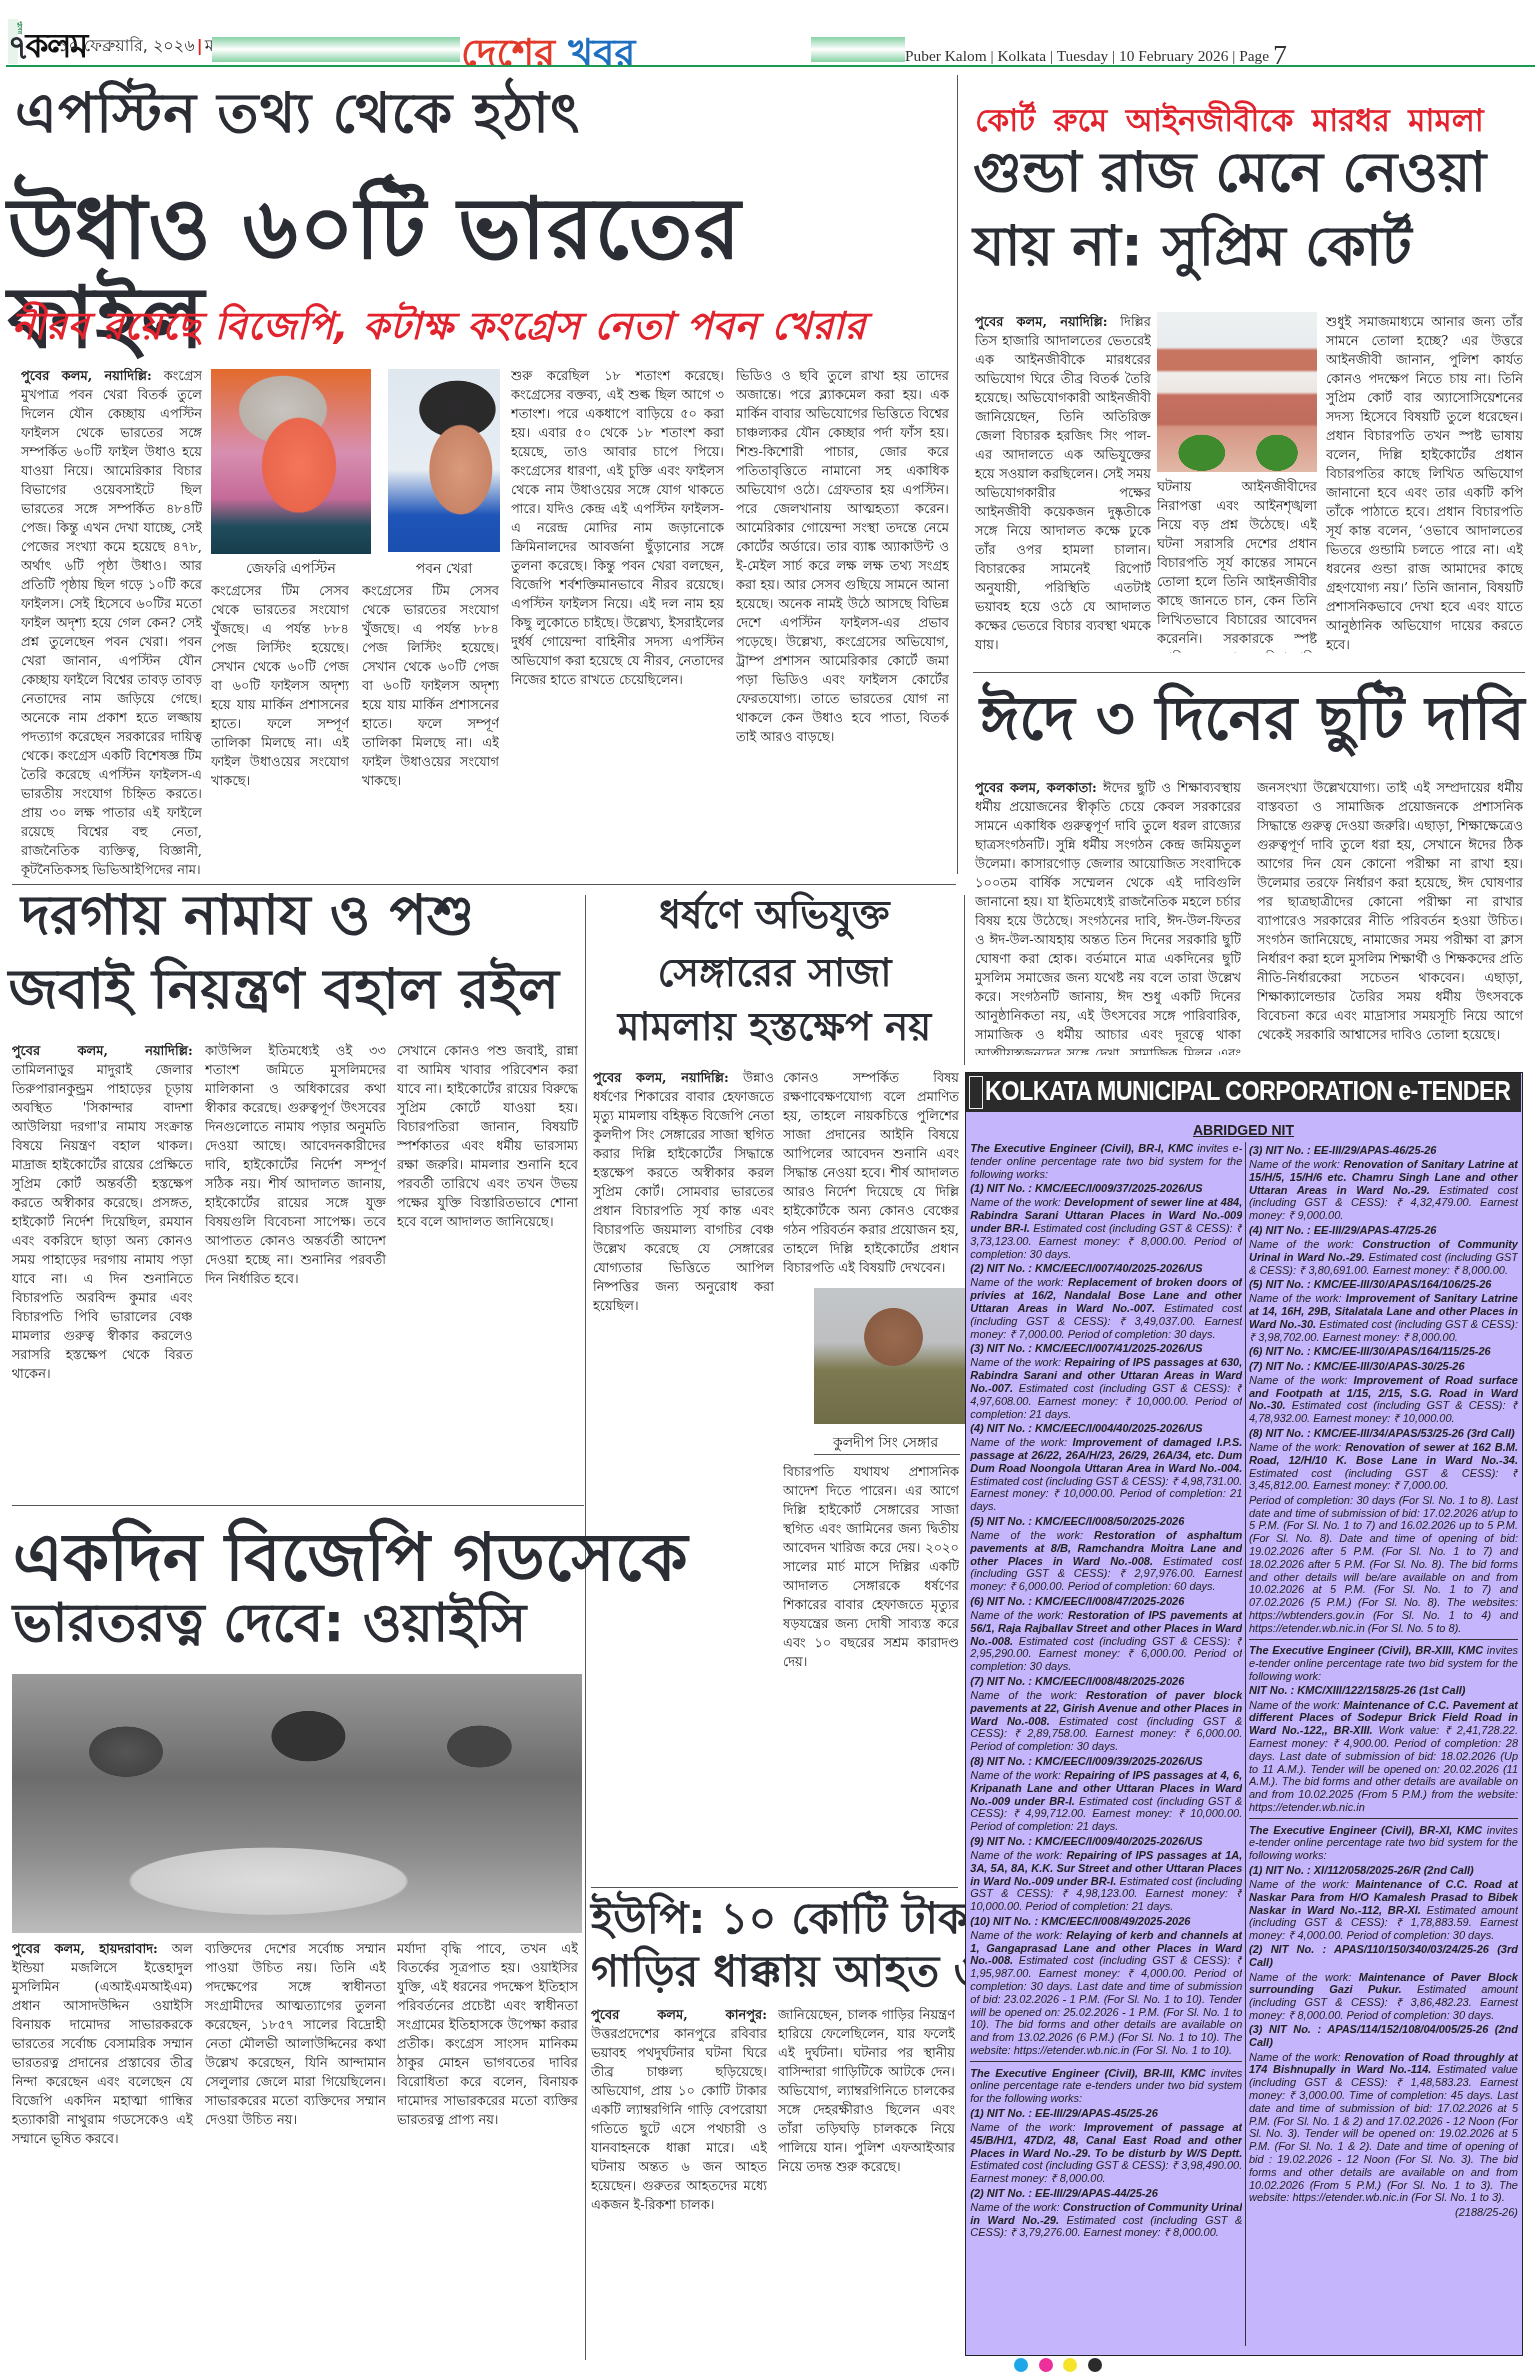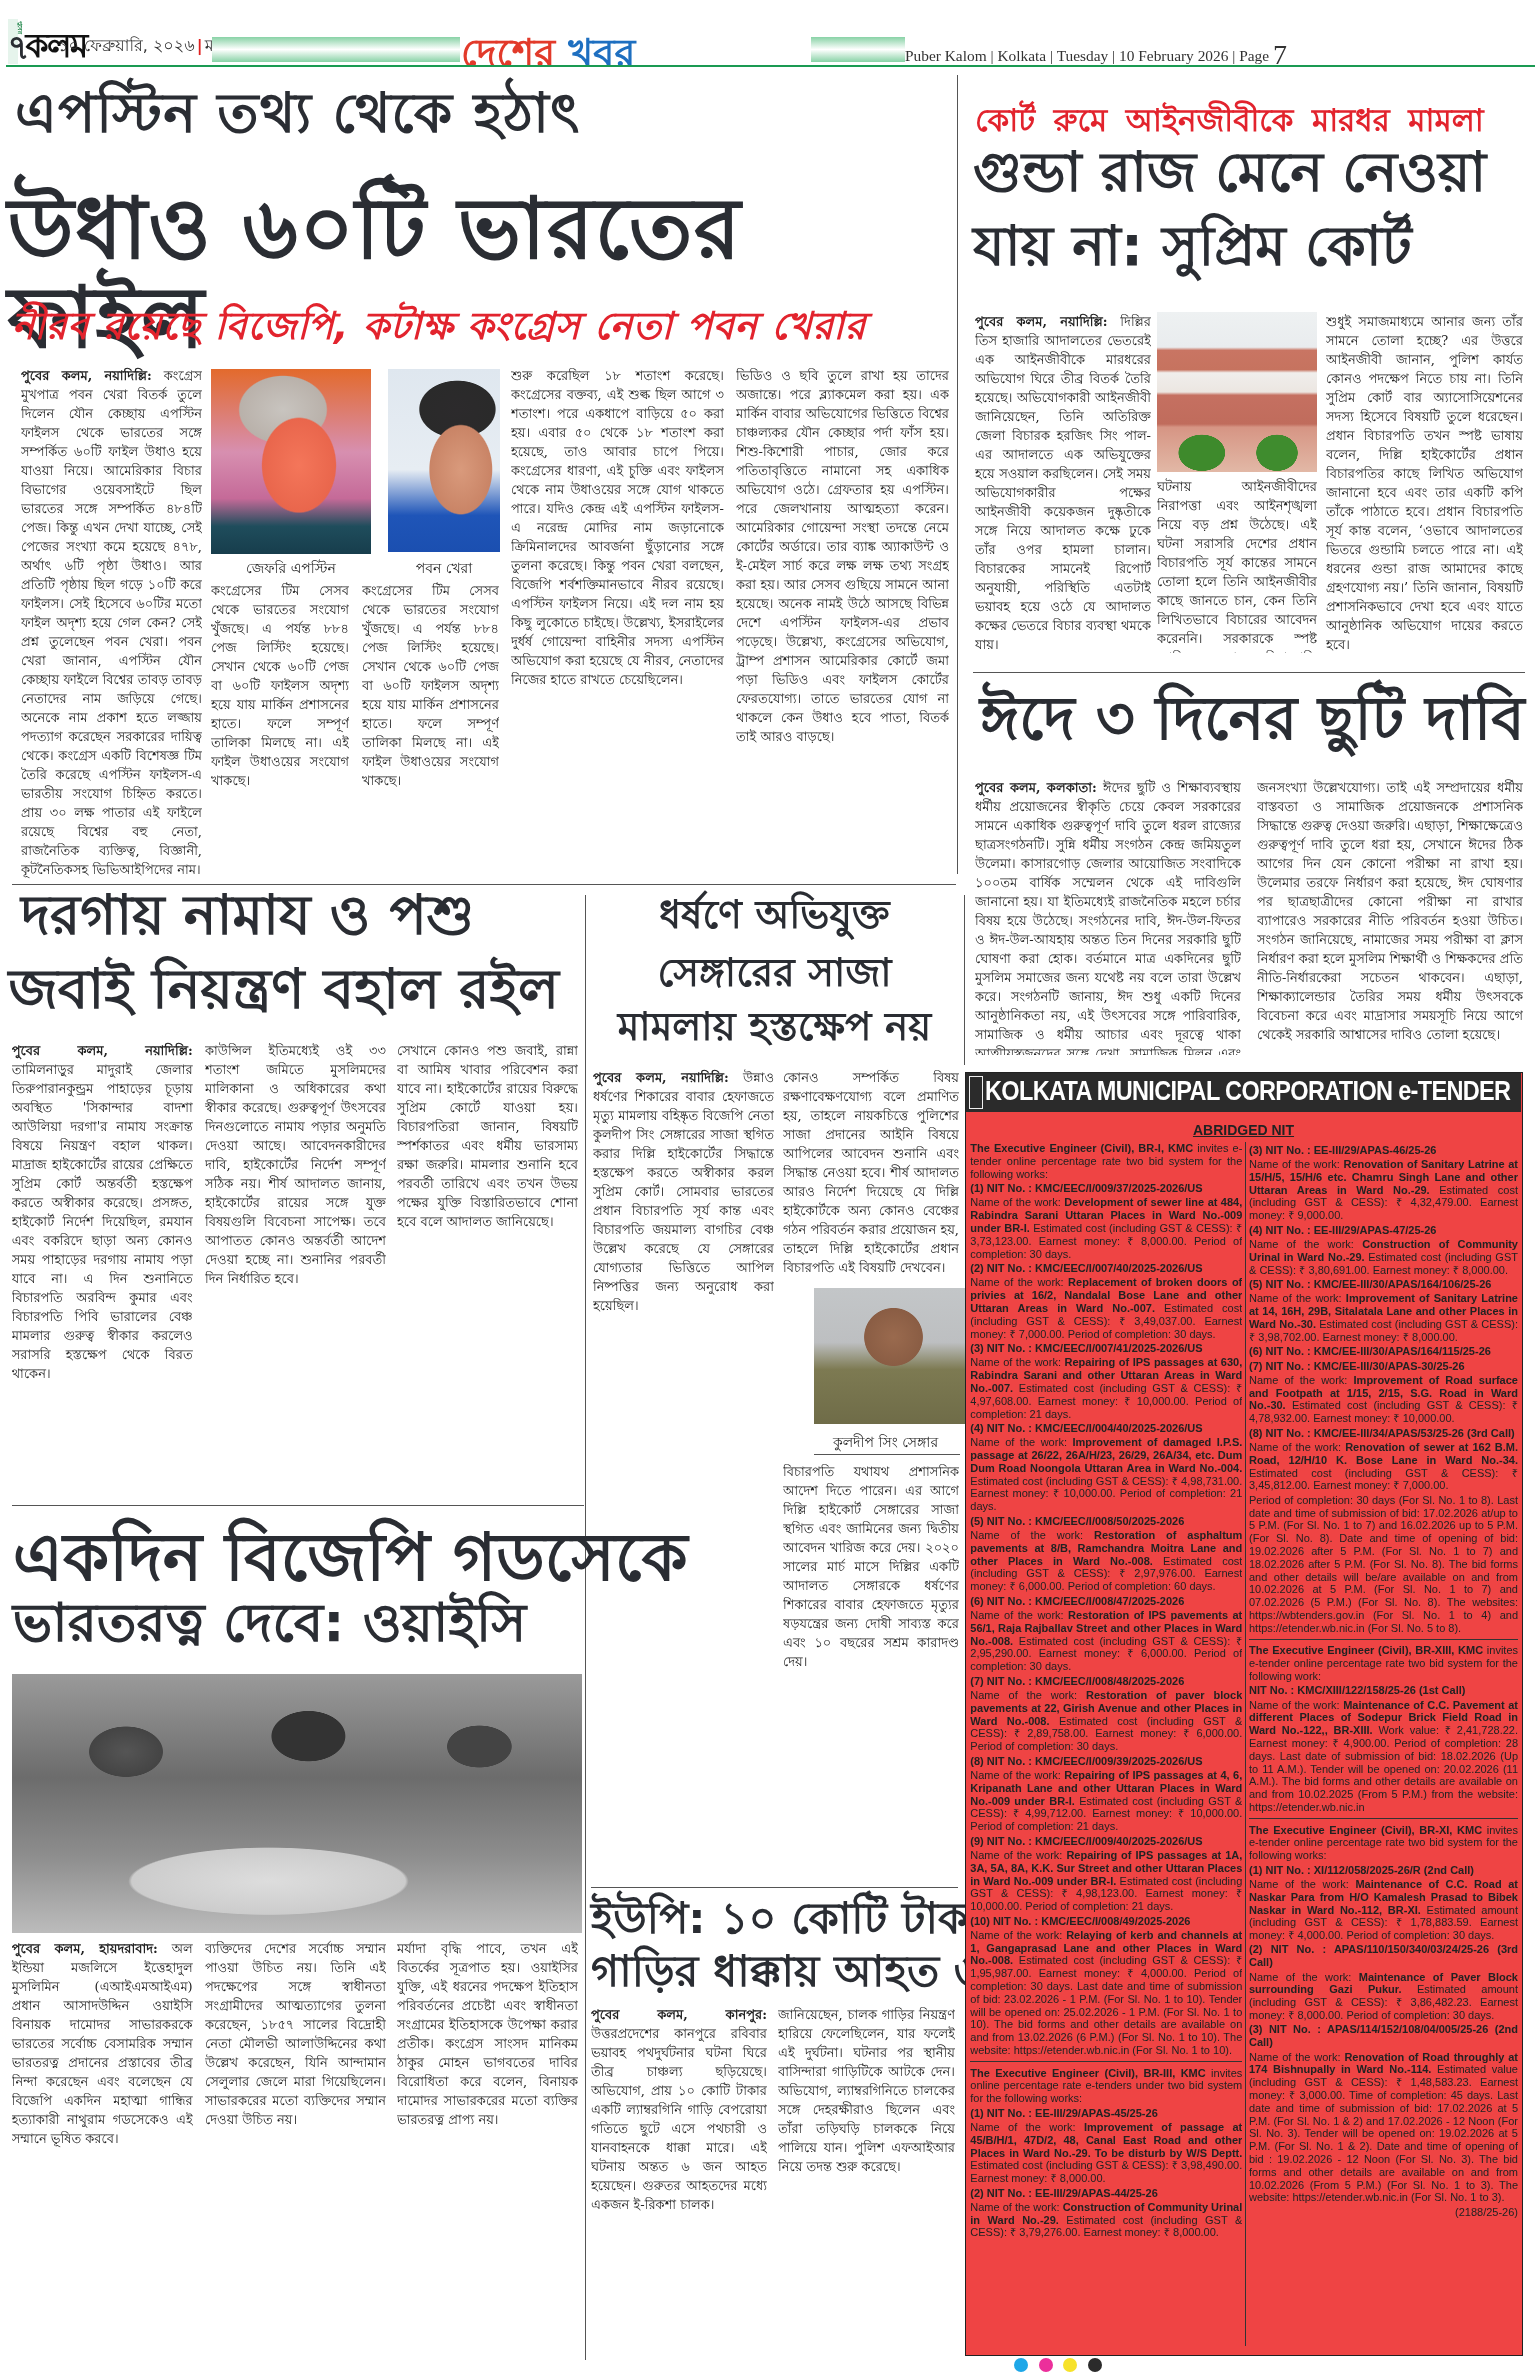--- a/index.html
+++ b/index.html
@@ -57,26 +57,26 @@
     background: radial-gradient(ellipse 26% 30% at 50% 36%, #9a6a4e 0%, #8a5d44 70%, transparent 72%),
                 linear-gradient(180deg, #c3c6c8 0%, #bdbfc1 40%, #7d7a52 60%, #6f6c48 100%); }
   #photo-owaisi { left: 11.7px; top: 1674px; width: 570px; height: 259px; filter: grayscale(1);
     background: radial-gradient(ellipse 8% 12% at 20% 30%, #555 0%, #444 80%, transparent 82%),
                 radial-gradient(ellipse 8% 12% at 52% 24%, #333 0%, #333 80%, transparent 82%),
                 radial-gradient(ellipse 7% 10% at 82% 28%, #444 0%, #444 80%, transparent 82%),
                 radial-gradient(ellipse 30% 16% at 45% 80%, #ddd 0%, #ccc 80%, transparent 82%),
                 linear-gradient(180deg, #9a9a9a 0%, #6c6c6c 40%, #8d8d8d 70%, #bcbcbc 100%); }
 
   
-  #tender { left: 965px; top: 1072px; width: 558px; height: 1284px; border: 1.6px solid #222; background: #ef4444; font-family: "Liberation Sans", sans-serif; }
+  #tender { left: 965px; top: 1072px; width: 558px; height: 1284px; border: 1.6px solid #222; background: #c4b5fd; font-family: "Liberation Sans", sans-serif; }
   #tender-header { left: 0; top: 0; width: 555px; height: 39px; background: #2b2b2b; }
   #tender-logo { left: 3.2px; top: 3.2px; width: 14px; height: 33px; border: 1.1px solid #eee; }
   #tender-title { left: 19px; top: 2.1px; font-size: 28px; color: #fff; font-weight: bold; font-family: "Liberation Sans", sans-serif; letter-spacing: -0.8px; white-space: nowrap; transform: scaleX(0.84); transform-origin: left top; }
   #tender-subtitle { left: 0; width: 555px; top: 49px; text-align: center; font-size: 14px; font-weight: bold; text-decoration: underline; }
-  .tcol { font-size: 11px; line-height: 12.8px; text-align: justify; color: #222; font-family: "Liberation Sans", sans-serif; }
+  .tcol { font-size: 11px; line-height: 12.8px; text-align: justify; color: #222; font-family: "Liberation Sans", sans-serif; font-style: italic; }
   .tcol p { margin-bottom: 1.6px; }
   .tcol .nit { font-weight: bold; margin-top: 1.6px; }
   .tcol b { font-weight: bold; }
   .tcol .ref { text-align: right; }
 
   
   .dot { width: 14px; height: 14px; border-radius: 50%; top: 2358px; }
 </style>
 </head>
 <body>

